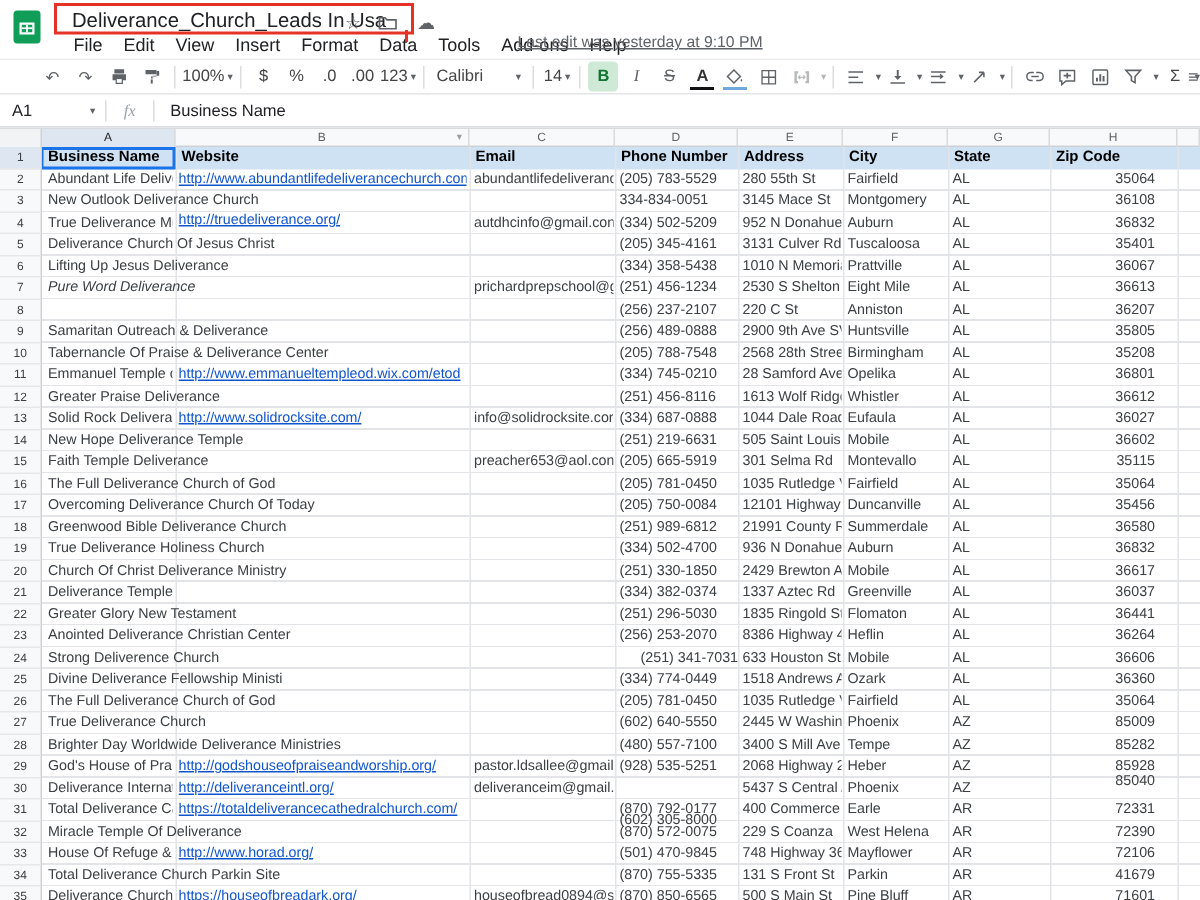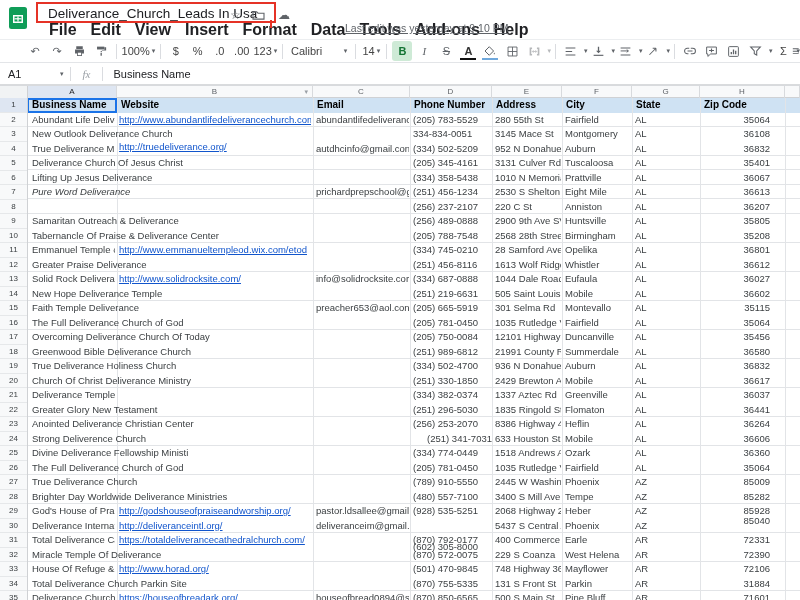--- a/index.html
+++ b/index.html
@@ -13,21 +13,21 @@
   
   .logo{position:absolute;left:6px;top:6px;width:24px;height:24px;}
   .doc-title{position:absolute;left:48px;top:6px;font-size:13.5px;color:#202124;white-space:nowrap;}
   .title-ico{position:absolute;top:8px;font-size:12px;color:var(--icon);}
   .star{left:230px;}
   .annotation{position:absolute;left:36px;top:2px;width:236px;height:17px;
               border:2px solid var(--annotation);z-index:40;}
   .annotation-tail{position:absolute;left:270px;top:20px;width:2px;height:8px;
                    background:var(--annotation);z-index:40;}
   .menubar{position:absolute;left:42px;top:21px;height:15px;white-space:nowrap;}
-  .menubar span{display:inline-block;padding:0 7px;font-size:16px;color:#202124;cursor:default;font-weight:bold;}
+  .menubar span{display:inline-block;padding:0 7px;font-size:12px;color:#202124;cursor:default;}
   .last-edit{position:absolute;left:345px;top:22px;font-size:10.5px;color:var(--icon);
              text-decoration:underline;white-space:nowrap;}
   
   .toolbar{position:absolute;left:0;top:39px;width:800px;height:24px;
            border-top:1px solid #eceef0;border-bottom:1px solid #e3e5e8;
            display:flex;align-items:center;padding-left:24px;box-sizing:border-box;overflow:hidden;}
   .tbtn{display:inline-flex;align-items:center;justify-content:center;height:20px;min-width:20px;
         margin:0 1px;font-size:11px;color:var(--icon);border-radius:3px;}
   .tbtn.txt{font-size:11px;color:#444;}
   .tsep{width:1px;height:15px;background:#dadce0;margin:0 4px;flex:none;}
@@ -452,21 +452,21 @@
       <div class="cell clip" style="left: 537px; top: 348px; width: 66px;">Ozark</div>
       <div class="cell" style="left: 607px; top: 348px;">AL</div>
       <div class="cell clip zip" style="left: 672px; top: 348px; width: 70px;">36360</div>
       <div class="cell" style="left: 4px; top: 362.5px;">The Full Deliverance Church of God</div>
       <div class="cell clip" style="left: 385px; top: 362.5px; width: 79px;">(205) 781-0450</div>
       <div class="cell clip" style="left: 467px; top: 362.5px; width: 66px;">1035 Rutledge V</div>
       <div class="cell clip" style="left: 537px; top: 362.5px; width: 66px;">Fairfield</div>
       <div class="cell" style="left: 607px; top: 362.5px;">AL</div>
       <div class="cell clip zip" style="left: 672px; top: 362.5px; width: 70px;">35064</div>
       <div class="cell" style="left: 4px; top: 377px;">True Deliverance Church</div>
-      <div class="cell clip" style="left: 385px; top: 377px; width: 79px;">(789) 910-5550</div>
+      <div class="cell clip" style="left: 385px; top: 377px; width: 79px;">(602) 640-5550</div>
       <div class="cell clip" style="left: 467px; top: 377px; width: 66px;">2445 W Washing</div>
       <div class="cell clip" style="left: 537px; top: 377px; width: 66px;">Phoenix</div>
       <div class="cell" style="left: 607px; top: 377px;">AZ</div>
       <div class="cell clip zip" style="left: 672px; top: 377px; width: 70px;">85009</div>
       <div class="cell" style="left: 4px; top: 391.5px;">Brighter Day Worldwide Deliverance Ministries</div>
       <div class="cell clip" style="left: 385px; top: 391.5px; width: 79px;">(480) 557-7100</div>
       <div class="cell clip" style="left: 467px; top: 391.5px; width: 66px;">3400 S Mill Ave</div>
       <div class="cell clip" style="left: 537px; top: 391.5px; width: 66px;">Tempe</div>
       <div class="cell" style="left: 607px; top: 391.5px;">AZ</div>
       <div class="cell clip zip" style="left: 672px; top: 391.5px; width: 70px;">85282</div>
@@ -504,21 +504,21 @@
       <div class="cell clip" style="left: 385px; top: 464px; width: 79px;">(501) 470-9845</div>
       <div class="cell clip" style="left: 467px; top: 464px; width: 66px;">748 Highway 36</div>
       <div class="cell clip" style="left: 537px; top: 464px; width: 66px;">Mayflower</div>
       <div class="cell" style="left: 607px; top: 464px;">AR</div>
       <div class="cell clip zip" style="left: 672px; top: 464px; width: 70px;">72106</div>
       <div class="cell" style="left: 4px; top: 478.5px;">Total Deliverance Church Parkin Site</div>
       <div class="cell clip" style="left: 385px; top: 478.5px; width: 79px;">(870) 755-5335</div>
       <div class="cell clip" style="left: 467px; top: 478.5px; width: 66px;">131 S Front St</div>
       <div class="cell clip" style="left: 537px; top: 478.5px; width: 66px;">Parkin</div>
       <div class="cell" style="left: 607px; top: 478.5px;">AR</div>
-      <div class="cell clip zip" style="left: 672px; top: 478.5px; width: 70px;">31884</div>
+      <div class="cell clip zip" style="left: 672px; top: 478.5px; width: 70px;">41679</div>
       <div class="cell clip" style="left: 4px; top: 493px; width: 83px;">Deliverance Church</div>
       <div class="cell clip wlink" style="left: 91px; top: 493px; width: 192px;">https://houseofbreadark.org/</div>
       <div class="cell clip" style="left: 288px; top: 493px; width: 93px;">houseofbread0894@s</div>
       <div class="cell clip" style="left: 385px; top: 493px; width: 79px;">(870) 850-6565</div>
       <div class="cell clip" style="left: 467px; top: 493px; width: 66px;">500 S Main St</div>
       <div class="cell clip" style="left: 537px; top: 493px; width: 66px;">Pine Bluff</div>
       <div class="cell" style="left: 607px; top: 493px;">AR</div>
       <div class="cell clip zip" style="left: 672px; top: 493px; width: 70px;">71601</div>
     </div>
 

